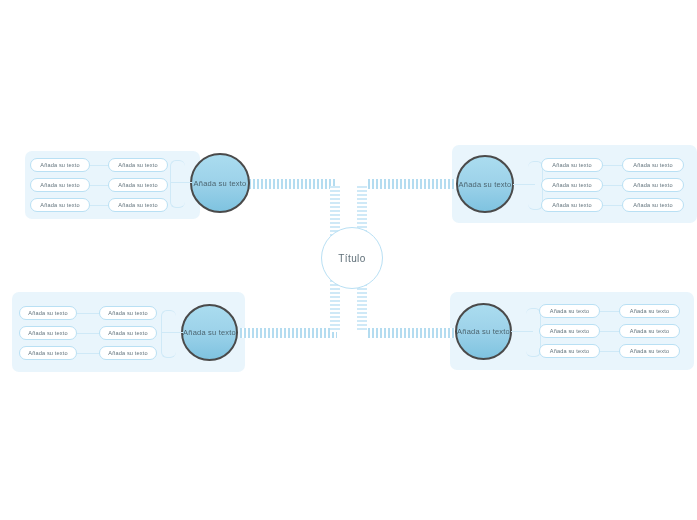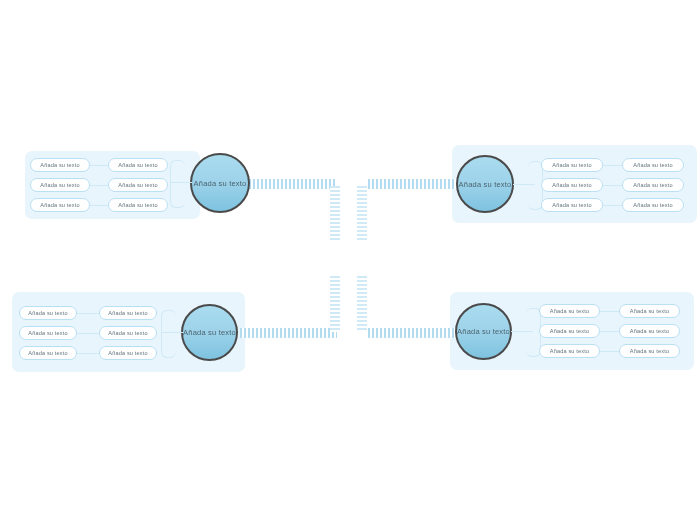--- a/index.html
+++ b/index.html
@@ -126,20 +126,23 @@
   <div class="trunk trunk-v" style="left:357px; top:186px; width:10px; height:56px;"></div>
 
   <div class="trunk trunk-h" style="left:240px; top:328px; width:97px; height:10px;"></div>
 
   <div class="trunk trunk-v" style="left:330px; top:276px; width:10px; height:56px;"></div>
 
   <div class="trunk trunk-h" style="left:368px; top:328px; width:88px; height:10px;"></div>
 
   <div class="trunk trunk-v" style="left:357px; top:276px; width:10px; height:56px;"></div>
 
+  <div class="center-node" style="left:321px; top:227px; width:62px; height:62px;">
+    <span>Título</span>
+  </div>
 
   <div class="circle-node" style="left:190px; top:153px; width:60px; height:60px;">
     <span>Añada su texto</span>
   </div>
 
   <div class="bracket bracket-left" style="left:170px; top:160px; width:14px; height:46px;"></div>
   <div class="link" style="left:170px; top:182px; width:22px; height:1px;"></div>
 
   <div class="pill" style="left:108px; top:158px; width:60px;">
     <span>Añada su texto</span>

